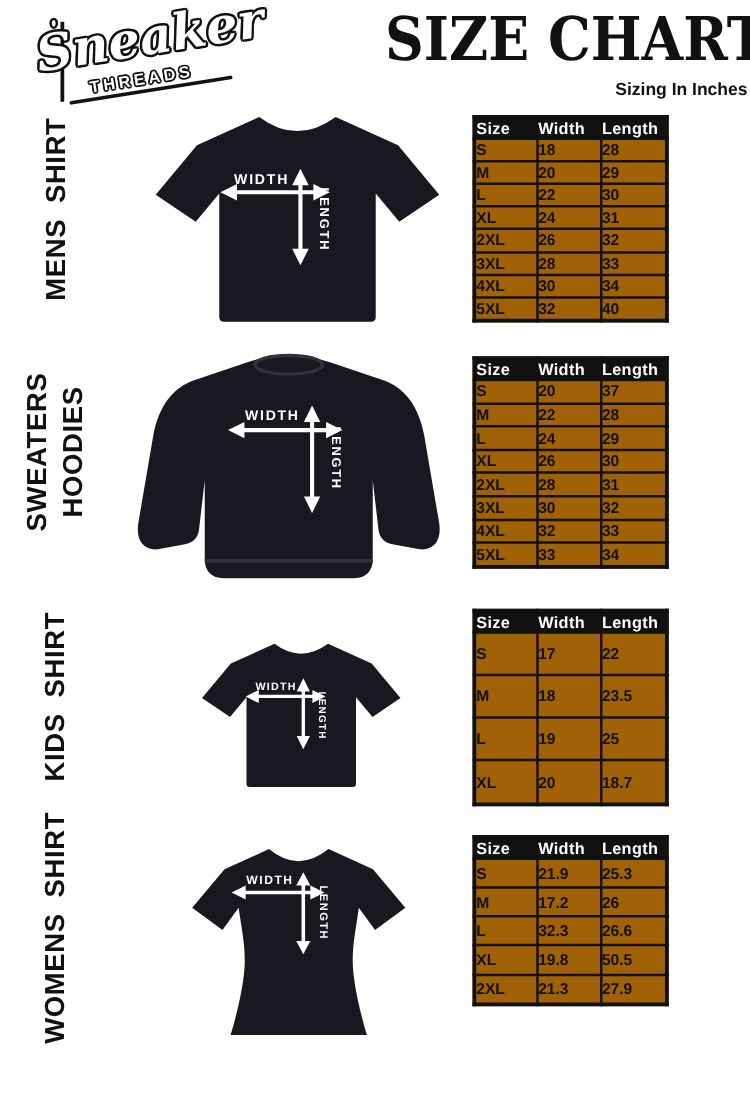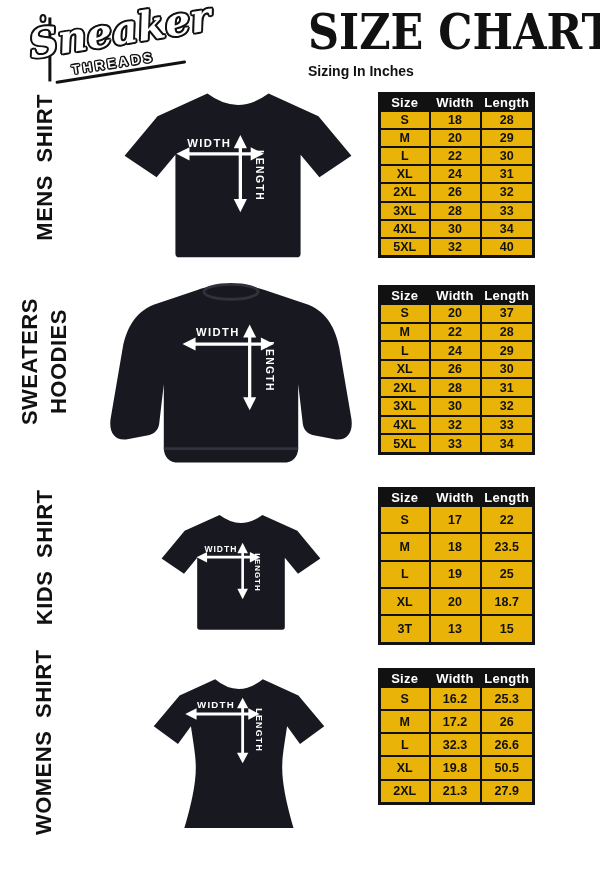--- a/index.html
+++ b/index.html
@@ -35,21 +35,21 @@
                      transform:rotate(9deg); }
 
   
   .title {
     position:absolute; left:308px; top:8px; width:290px; text-align:center;
     font-family:"DejaVu Serif", serif; font-weight:bold; font-size:43px;
     line-height:1.05; white-space:nowrap; transform:scaleY(1.12);
     transform-origin:top center; letter-spacing:0px;
   }
   .subtitle {
-    position:absolute; left:308px; top:63px; width:290px; text-align:left;
+    position:absolute; left:308px; top:63px; width:290px; text-align:right;
     font-weight:bold; font-size:14px;
   }
 
   
   .vlabel { position:absolute; left:6px; width:78px;
             display:flex; align-items:center; justify-content:center; }
   .vlabel-inner { transform:rotate(-90deg); white-space:nowrap; text-align:center;
                   font-weight:800; font-size:22px; letter-spacing:.5px;
                   word-spacing:6px; line-height:1.3; }
   .l1 { top:102px; height:130px; }
@@ -62,22 +62,22 @@
   .g1 { left:118px; top:84px;  width:240px; height:182px; }
   .g2 { left:105px; top:274px; width:252px; height:198px; }
   .g3 { left:157px; top:494px; width:168px; height:156px; }
   .g4 { left:140px; top:656px; width:198px; height:192px; }
   .arrow-text { font-family:"Liberation Sans", sans-serif; font-weight:bold;
                 fill:#ffffff; letter-spacing:1.5px; }
 
   
   .size-table {
     position:absolute; left:378px; width:154px; border-collapse:collapse;
-    table-layout:fixed; background:#eab308; border:3px solid #111;
-    text-align:center; font-weight:bold;
+    table-layout:fixed; background:#a16207; border:3px solid #111;
+    text-align:left; font-weight:bold;
   }
   .size-table th { background:#111; color:#fff; font-size:13px;
                    border:2px solid #111; padding:0; letter-spacing:.3px; }
   .size-table td { border:2px solid #111; font-size:12.5px; padding:0; color:#111; }
   .t1 { top:92px;  height:166px; }
   .t2 { top:285px; height:170px; }
   .t3 { top:487px; height:158px; }
   .t4 { top:668px; height:137px; }
 </style>
 </head>
@@ -302,25 +302,20 @@
         <tr>
           <td>L</td>
           <td>19</td>
           <td>25</td>
         </tr>
         <tr>
           <td>XL</td>
           <td>20</td>
           <td>18.7</td>
         </tr>
-        <tr>
-          <td>3T</td>
-          <td>13</td>
-          <td>15</td>
-        </tr>
       </tbody>
   </table>
 
   <div class="vlabel l4">
     <div class="vlabel-inner">WOMENS SHIRT</div>
   </div>
 
   <svg class="garment g4" viewBox="0 0 245 200">
     <path fill="#181821" d="M152,10 L196,30 L228,68 L198,90 L182,68 C178,96 174,112 177,136 C180,162 190,194 190,194 L55,194 C55,194 65,162 68,136 C71,112 67,96 63,68 L47,90 L17,68 L49,30 L93,10 Q122,34 152,10 Z"></path>
     <g stroke="#fff" fill="#fff">
@@ -346,21 +341,21 @@
     <thead>
         <tr>
       <th>Size</th>
       <th>Width</th>
       <th>Length</th>
     </tr>
       </thead>
     <tbody>
         <tr>
           <td>S</td>
-          <td>16.2</td>
+          <td>21.9</td>
           <td>25.3</td>
         </tr>
         <tr>
           <td>M</td>
           <td>17.2</td>
           <td>26</td>
         </tr>
         <tr>
           <td>L</td>
           <td>32.3</td>

